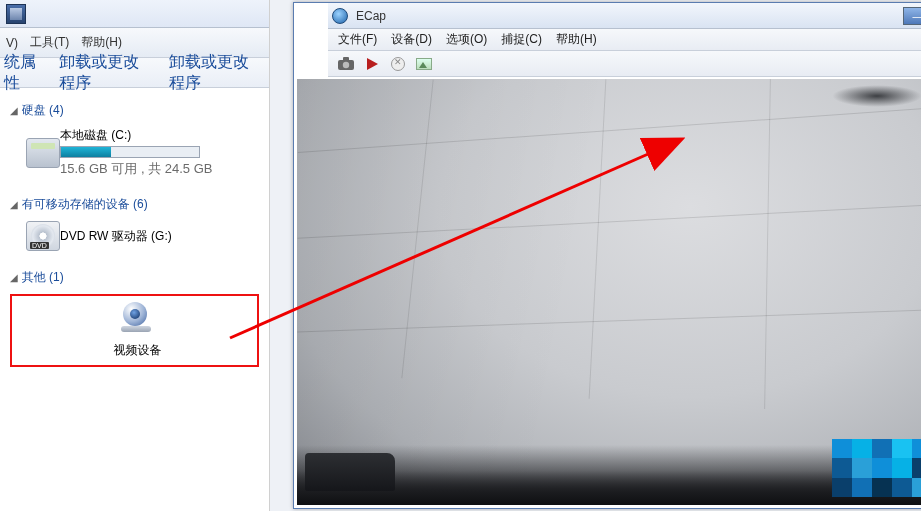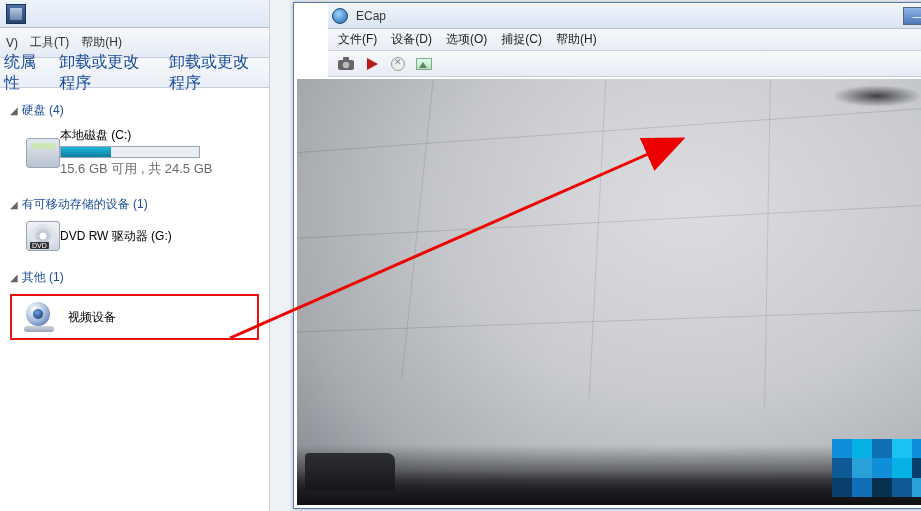--- a/index.html
+++ b/index.html
@@ -63,21 +63,21 @@
   .dvd-icon::before{
     content:""; position:absolute; left:4px; top:2px; width:24px; height:24px;
     border-radius:50%; background:radial-gradient(circle,#fff 20%,#b9c2cf 22%,#e3e8ef 60%,#b9c2cf 100%);
   }
   .dvd-icon::after{
     content:"DVD"; position:absolute; left:3px; bottom:1px; font-size:7px; color:#fff;
     background:#333; padding:0 2px; border-radius:1px;
   }
   .video-row {
     display:flex; align-items:center; gap:10px; padding:6px 6px 6px 12px;
-    border:2px solid #e11; margin:4px 6px 0 6px;
+    border:2px solid #e11; margin:4px 6px 0 6px;flex-direction:column;
   }
   .cam-icon { width:34px; height:30px; position:relative; }
   .cam-ball {
     position:absolute; left:2px; top:0; width:24px; height:24px; border-radius:50%;
     background:radial-gradient(circle at 35% 30%,#fff,#9db3d6 55%,#3a5f9d 100%);
   }
   .cam-lens {
     position:absolute; left:9px; top:7px; width:10px; height:10px; border-radius:50%;
     background:radial-gradient(circle at 40% 35%,#6fa1e3,#0b2a5b);
   }
@@ -200,21 +200,21 @@
         <div class="drive-name">本地磁盘 (C:)</div>
         <div class="cap-bar">
           <div class="cap-fill" id="capfill" style="width: 36%;"></div>
         </div>
         <div class="cap-text">15.6 GB 可用 , 共 24.5 GB</div>
       </div>
     </div>
 
     <div class="cat-header" style="margin-top:10px">
       <span class="tri">◢</span>
-      <span>有可移动存储的设备 (1)</span>
+      <span>有可移动存储的设备 (6)</span>
     </div>
 
     <div class="drive-row">
       <div class="dvd-icon"></div>
       <div class="drive-info">
         <div class="drive-name">DVD RW 驱动器 (G:)</div>
       </div>
     </div>
 
     <div class="cat-header" style="margin-top:10px">

